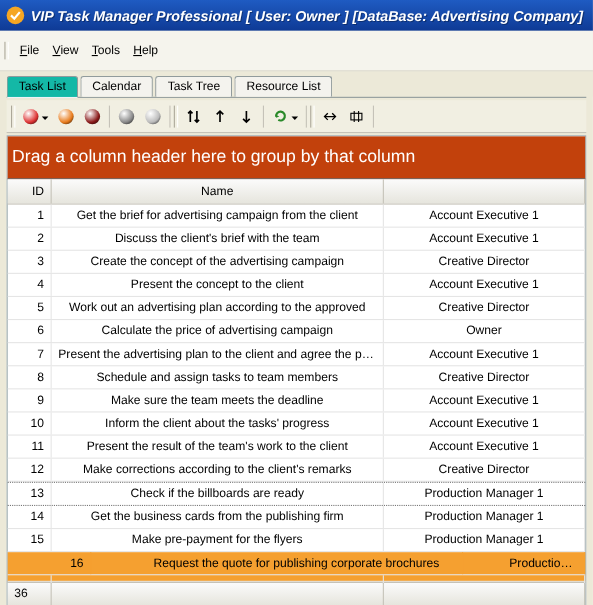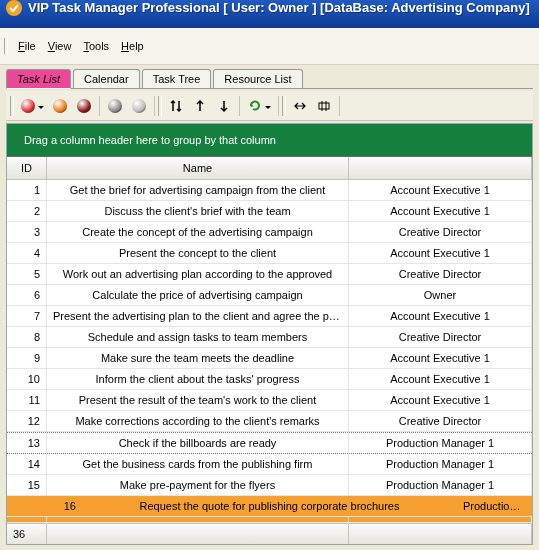--- a/index.html
+++ b/index.html
@@ -1,45 +1,45 @@
 <!DOCTYPE html>
 <html><head>
 <meta charset="utf-8">
 <style>
   * { box-sizing: border-box; font-family: Tahoma, sans-serif; font-size: 11px; }
   body { margin: 0; background: #ece9d8; width: 539px; height: 550px; overflow: hidden; }
   
-  .titlebar { background: linear-gradient(#1f5bc2, #0e3a95); height: 28px; display: flex; align-items: flex-start; padding: 0 6px; color: #fff; }
+  .titlebar { background: linear-gradient(#1f5bc2, #0e3a95); height: 28px; display: flex; align-items: center; padding: 0 6px; color: #fff; font-style: italic; }
   .titlebar-icon { width: 16px; height: 16px; background: #f5a623; border-radius: 50%; display: flex; align-items: center; justify-content: center; margin-right: 6px; }
   .titlebar-icon svg { width: 10px; height: 10px; }
   .titlebar-text { font-weight: bold; font-size: 13px; text-shadow: 1px 1px 0 rgba(0,0,0,0.3); }
   
   .menubar { background: #f5f4ed; padding: 18px 4px; height: 14px; display: flex; align-items: center; border-bottom: 1px solid #d6d3c6; }
   .menubar-grip { width: 4px; height: 16px; border-left: 1px solid #aca899; border-right: 1px solid #fff; margin-right: 4px; }
   .menu-item { padding: 2px 6px; cursor: default; }
   .menu-item u { text-decoration: underline; }
   
   .tabbar { background: #ece9d8; padding: 4px 6px 0 6px; display: flex; gap: 2px; }
   .tab { padding: 3px 10px; border: 1px solid #919b9c; border-bottom: none; border-radius: 3px 3px 0 0; background: #f4f3ee; cursor: default; position: relative; }
-  .tab.active { background: #ec4899; border-bottom: 1px solid #fcfcfe; margin-bottom: -1px; z-index: 2; font-style: italic; }
+  .tab.active { background: #14b8a6; border-bottom: 1px solid #fcfcfe; margin-bottom: -1px; z-index: 2; }
   .tab-underline { border-top: 1px solid #919b9c; margin: 0 6px; }
   
   .toolbar { background: #f1efe2; padding: 2px 4px; display: flex; align-items: center; height: 30px; gap: 0px; border-bottom: 1px solid #c5c2b8; margin: 2px 6px; }
   .tb-grip { width: 4px; height: 20px; border-left: 1px solid #aca899; border-right: 1px solid #fff; margin-right: 2px; }
   .tb-btn { width: 24px; height: 24px; display: flex; align-items: center; justify-content: center; cursor: default; border: 1px solid transparent; }
   .tb-btn.dd { width: 32px; justify-content: flex-start; padding-left: 4px; position: relative; }
   .tb-btn.dd::after { content: ""; border-left: 3px solid transparent; border-right: 3px solid transparent; border-top: 3px solid #000; position: absolute; right: 3px; top: 11px; }
   .tb-sep { width: 1px; height: 20px; background: #c5c2b8; margin: 0 3px; }
   .sphere { width: 14px; height: 14px; border-radius: 50%; background: radial-gradient(circle at 35% 30%, #fff, var(--c) 60%, #000); }
   
   .grid-wrap { margin: 0 6px; border: 1px solid #99a8ac; background: #fff; }
-  .group-panel { background: #15803d; color: #fff; padding: 10px 17px; font-size: 11px; border-bottom: 1px solid #6b6b6b; }
+  .group-panel { background: #c2410c; color: #fff; padding: 10px 4px; font-size: 16px; border-bottom: 1px solid #6b6b6b; }
   .grid-head { display: flex; background: linear-gradient(#fbfbfb,#e6e5dd); border-bottom: 1px solid #c5c2b8; }
   .gh { padding: 5px 6px; border-right: 1px solid #c5c2b8; text-align: center; }
-  .col-id  { width: 40px; }
+  .col-id  { width: 40px; text-align: right; }
   .col-name{ width: 302px; text-align: center; }
   .col-asg { flex: 1; text-align: center; }
   .grid-body { }
   .row { display: flex; border-bottom: 1px solid #e5e5e5; }
   .row .cell { padding: 4px 6px; border-right: 1px solid #e5e5e5; white-space: nowrap; overflow: hidden; text-overflow: ellipsis; }
   .row .cell.col-id { text-align: right; }
   .row.focus { border-top: 1px dotted #777; border-bottom: 1px dotted #777; }
   .row.sel { background: #f5a030; }
   .row.sel .cell { border-right-color: #f5a030; margin-left: 36px; }
   .row.partial { background: #f5a030; }

